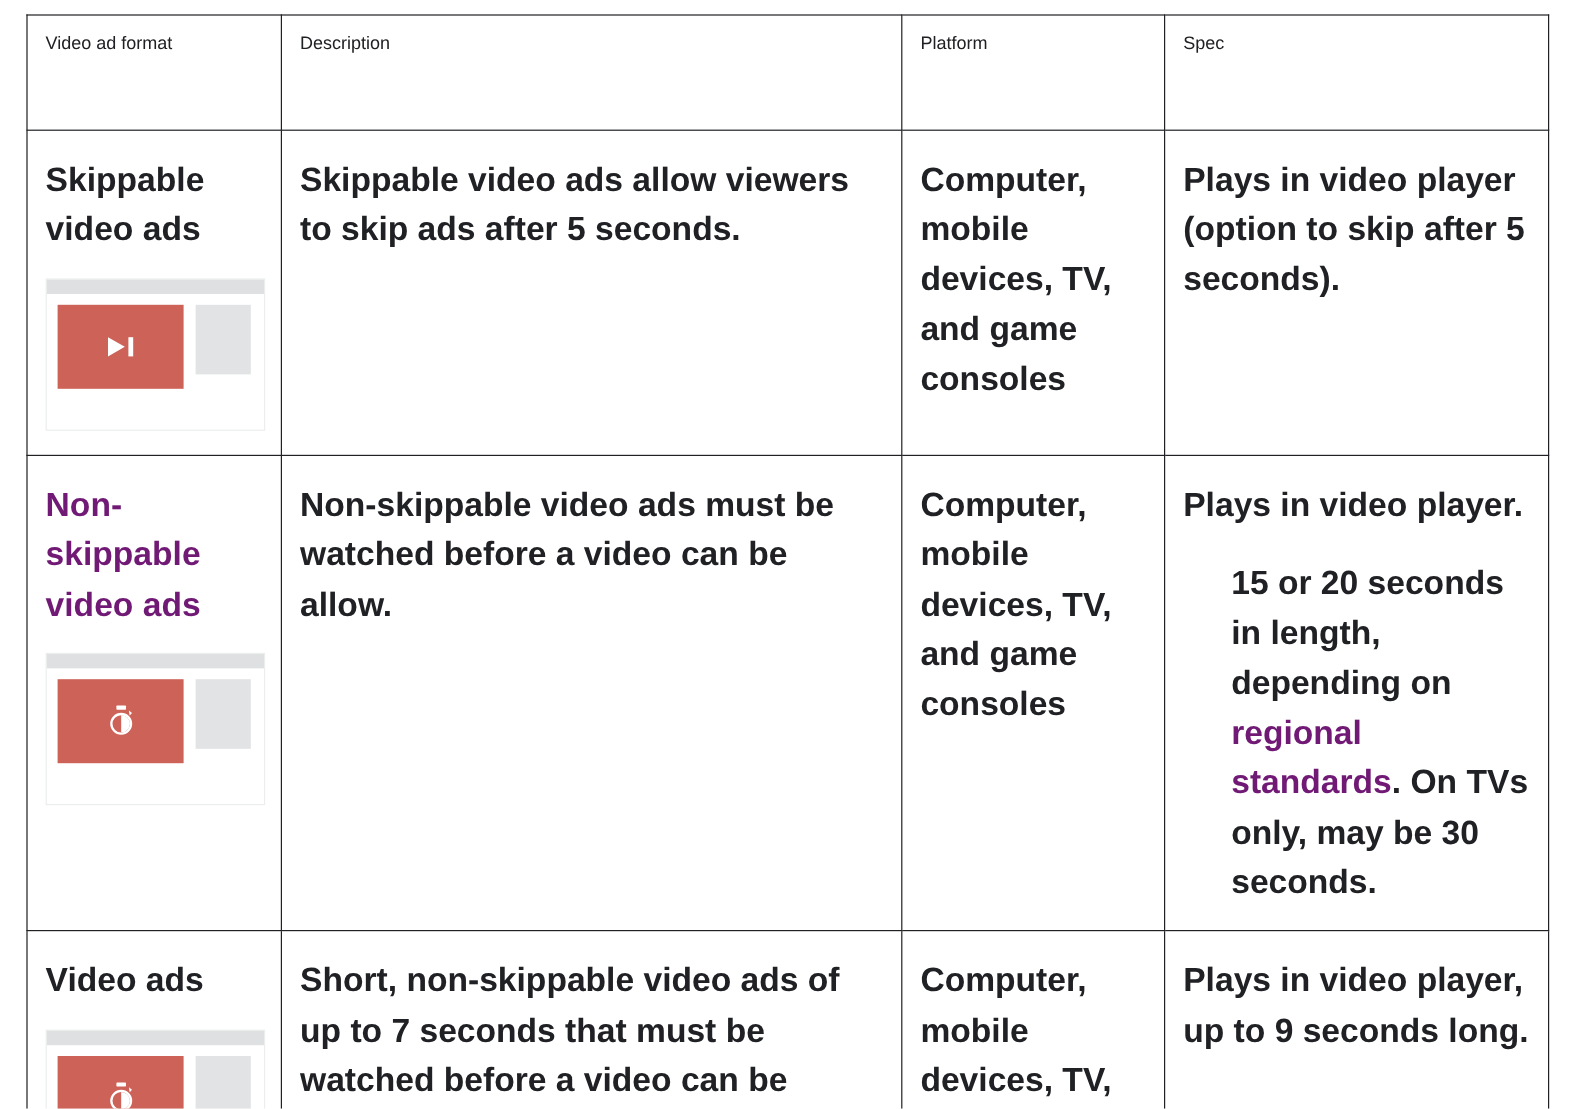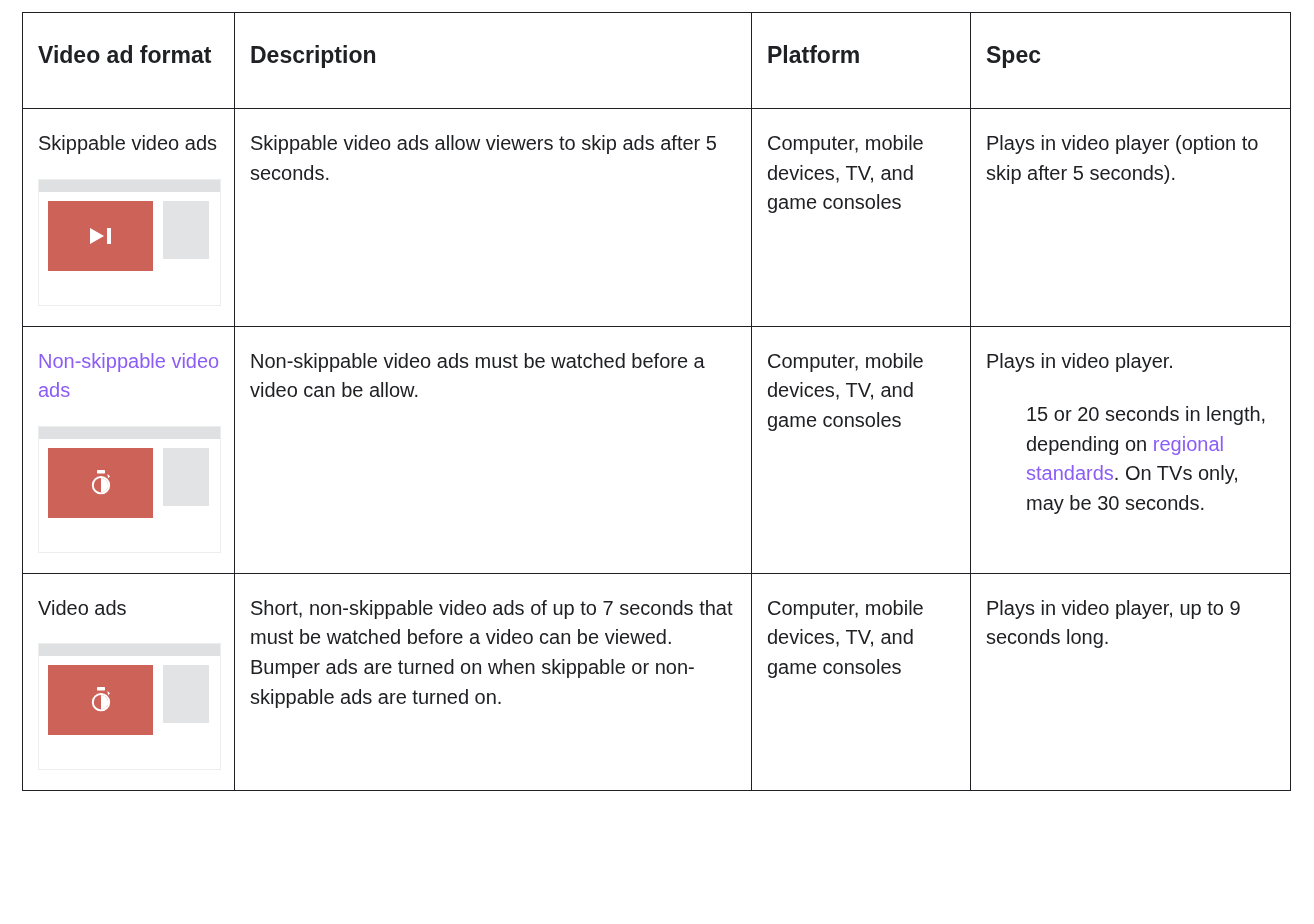--- a/index.html
+++ b/index.html
@@ -29,47 +29,47 @@
     border-collapse: collapse;
     table-layout: fixed;
   }
 
   table.ad-table td,
   table.ad-table th {
     border: 1px solid #202124;
     vertical-align: top;
     padding: 20px 14px 20px 15px;
     text-align: left;
-    font-size: 20px;
+    font-size: 28px;
     line-height: 1.48;
     color: #202124;
+    font-weight: 700;
+  }
+
+  table.ad-table th {
     font-weight: 400;
-  }
-
-  table.ad-table th {
-    font-weight: 700;
-    font-size: 23px;
+    font-size: 15px;
     line-height: 1.45;
-    padding-top: 26px;
+    padding-top: 13px;
     padding-bottom: 19px;
     height: 96px;
   }
 
   col.c-format { width: 212px; }
   col.c-desc   { width: 517px; }
   col.c-plat   { width: 219px; }
   col.c-spec   { width: 320px; }
 
   .row-label {
     display: block;
     margin: 0 0 2px 0;
   }
   .row-label.link,
   a.inline-link {
-    color: #8b5cf6;
+    color: #701a75;
     text-decoration: none;
     cursor: pointer;
   }
 
   .cell-text {
     margin: 0;
   }
   .cell-text + .cell-text {
     margin-top: 24px;
     margin-left: 40px;

